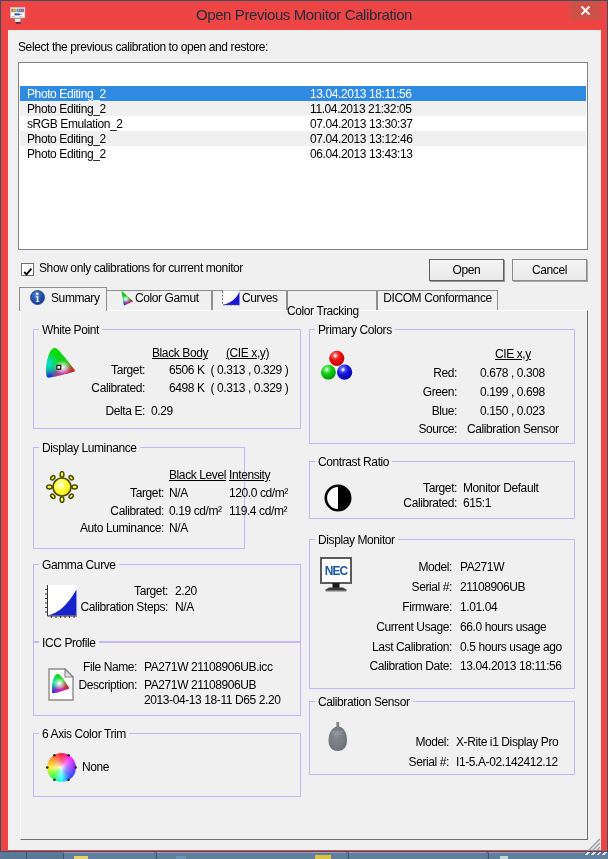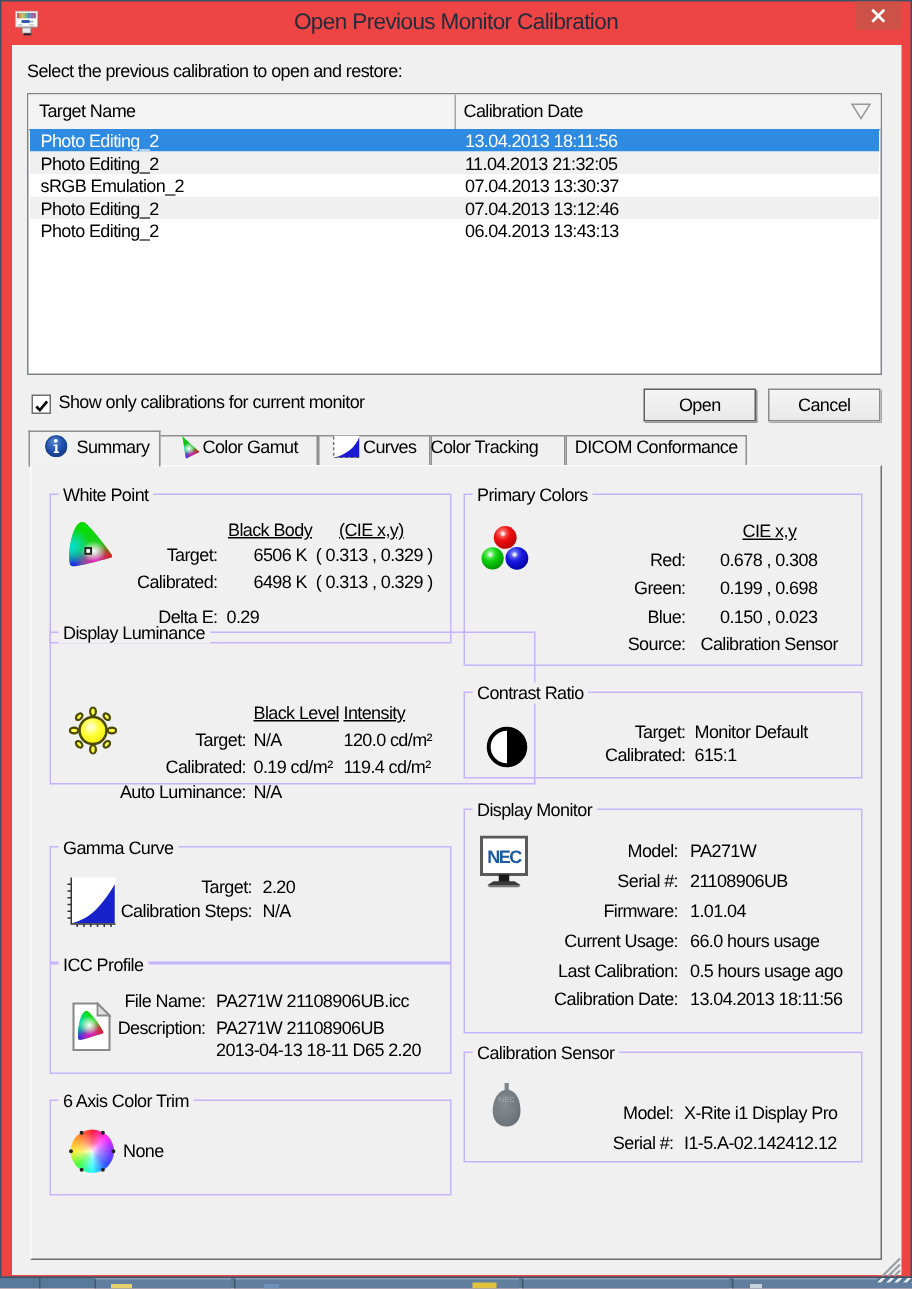--- a/index.html
+++ b/index.html
@@ -41,28 +41,20 @@
     <svg width="31" height="19">
         <path d="M11.5 5.5 L19.5 13.5 M19.5 5.5 L11.5 13.5" stroke="#fff" stroke-width="1.8"></path>
       </svg>
   </div>
 
   <div style="position:absolute;left:8px;top:30px;width:593px;height:820px;background:#f0f0f0"></div>
   <div class="t" style="left:18px;top:40px">Select the previous calibration to open and restore:</div>
 
   <div style="position:absolute;left:18px;top:62px;width:570px;height:188px;background:#fff;border:1px solid #7e838c;box-sizing:border-box">
 
-    <div style="position:absolute;left:0;top:0;width:568px;height:23px;background:#f3f3f3;border-bottom:1px solid #9f9f9f">
-      <div class="t" style="left:7px;top:4px">Target Name</div>
-      <div class="t" style="left:290px;top:4px">Calibration Date</div>
-      <div style="position:absolute;left:284px;top:0;width:1px;height:23px;background:#a5a5a5"></div>
-      <svg style="position:absolute;left:548px;top:5px" width="14" height="12">
-          <path d="M1 1.5 L13 1.5 L7 11 Z" fill="none" stroke="#9a9a9a" stroke-width="1"></path>
-        </svg>
-    </div>
 
     <div class="row" style="top:23px;background:#2f8be2">
         <div class="t" style="left:7px;top:1px;color:#fff">Photo Editing_2</div>
         <div class="t" style="left:290px;top:1px;color:#fff">13.04.2013 18:11:56</div>
       </div>
     <div class="row" style="top:38px;background:#f0f0f0">
         <div class="t" style="left:7px;top:1px">Photo Editing_2</div>
         <div class="t" style="left:290px;top:1px">11.04.2013 21:32:05</div>
       </div>
     <div class="row" style="top:53px">
@@ -129,28 +121,28 @@
       </g>
     </svg>
     <div class="t" style="left:135px;top:291px">Color Gamut</div>
 
     <svg style="position:absolute;left:221px;top:290px" width="19" height="16">
       <rect x="1.5" y="0.5" width="17" height="14.5" fill="#fff"></rect>
       <path d="M2 15 L18.5 15 L18.5 1.5 C16 8 10 13 2 15 Z" fill="#1a1ad0"></path>
       <path d="M1.5 1 L1.5 15 L19 15" stroke="#555" stroke-width="0.8" fill="none" stroke-dasharray="2 1.6"></path>
     </svg>
     <div class="t" style="left:242px;top:291px">Curves</div>
-    <div class="t" style="left:287px;top:291px;width:68px;text-align:left">Color Tracking</div>
+    <div class="t" style="left:287px;top:304px;width:68px;text-align:left">Color Tracking</div>
     <div class="t" style="left:377px;top:291px;width:121px;text-align:center">DICOM Conformance</div>
   </div>
 
   <div class="gb" style="left:33px;top:329px;width:268px;height:100px">
       <span class="gl">White Point</span>
     </div>
-  <div class="gb" style="left:33px;top:421px;width:324px;height:102px">
+  <div class="gb" style="left:33px;top:447px;width:212px;height:102px">
       <span class="gl">Display Luminance</span>
     </div>
   <div class="gb" style="left:33px;top:564px;width:268px;height:78px">
       <span class="gl">Gamma Curve</span>
     </div>
   <div class="gb" style="left:33px;top:642px;width:268px;height:74px">
       <span class="gl">ICC Profile</span>
     </div>
   <div class="gb" style="left:33px;top:733px;width:268px;height:64px">
       <span class="gl">6 Axis Color Trim</span>

